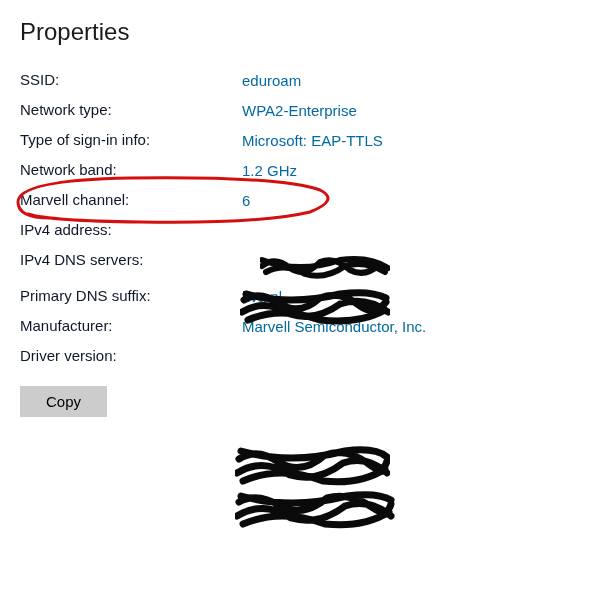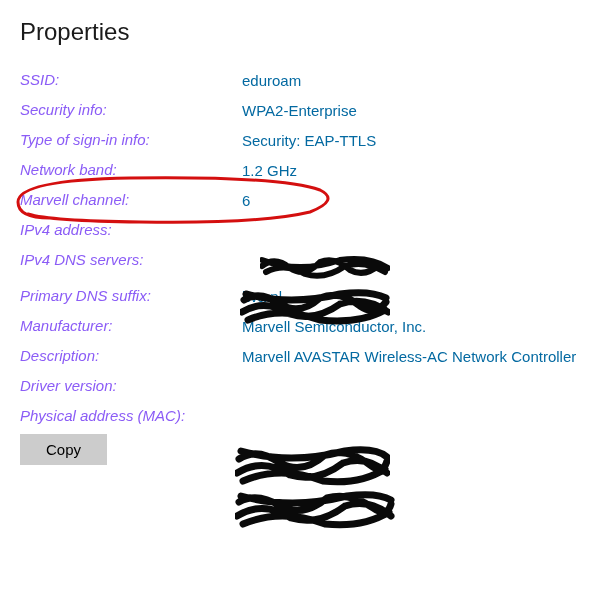--- a/index.html
+++ b/index.html
@@ -26,29 +26,29 @@
     }
     .prop-row {
       display: flex;
       align-items: flex-start;
       min-height: 30px;
       padding: 3px 0;
     }
     .prop-label {
       width: 222px;
       flex-shrink: 0;
-      color: #8b5cf6;
-      font-style: italic;
+      color: #0f172a;
     }
     .prop-value {
       color: #0369a1;
       line-height: 1.3;
       max-width: 335px;
     }
     .copy-btn {
+      margin-top: 12px;
       background: #cccccc;
       border: none;
       font-family: inherit;
       font-size: 15px;
       padding: 7px 26px;
       cursor: pointer;
     }
     
     .scribble {
       position: absolute;
@@ -73,27 +73,27 @@
 
 <div class="prop-table">
 
   <div class="prop-row">
     <div class="prop-label">SSID:</div>
     <div class="prop-value">eduroam</div>
   </div>
 
 
   <div class="prop-row">
-    <div class="prop-label">Security info:</div>
+    <div class="prop-label">Network type:</div>
     <div class="prop-value">WPA2-Enterprise</div>
   </div>
 
   <div class="prop-row">
     <div class="prop-label">Type of sign-in info:</div>
-    <div class="prop-value">Security: EAP-TTLS</div>
+    <div class="prop-value">Microsoft: EAP-TTLS</div>
   </div>
 
   <div class="prop-row">
     <div class="prop-label">Network band:</div>
     <div class="prop-value">1.2 GHz</div>
   </div>
 
   <div class="prop-row">
     <div class="prop-label">Marvell channel:</div>
     <div class="prop-value">6</div>
@@ -114,34 +114,26 @@
   <div class="prop-row">
     <div class="prop-label">Primary DNS suffix:</div>
     <div class="prop-value">hva.nl</div>
   </div>
 
   <div class="prop-row">
     <div class="prop-label">Manufacturer:</div>
     <div class="prop-value">Marvell Semiconductor, Inc.</div>
   </div>
 
-  <div class="prop-row">
-    <div class="prop-label">Description:</div>
-    <div class="prop-value">Marvell AVASTAR Wireless-AC Network Controller</div>
-  </div>
 
   <div class="prop-row">
     <div class="prop-label">Driver version:</div>
     <div class="prop-value"></div>
   </div>
 
-  <div class="prop-row">
-    <div class="prop-label">Physical address (MAC):</div>
-    <div class="prop-value"></div>
-  </div>
 
 </div>
 
 <button class="copy-btn">Copy</button>
 
 
 <div class="red-circle" style="left:10px; top:170px;">
   <svg width="330" height="60" viewBox="0 0 330 60">
     <path d="M 40 48 Q 8 48 8 32 Q 8 10 120 8 Q 270 6 310 20 Q 330 30 300 42 Q 250 54 130 52 Q 40 51 18 44" fill="none" stroke="#d40f0f" stroke-width="3" stroke-linecap="round"></path>
   </svg>

